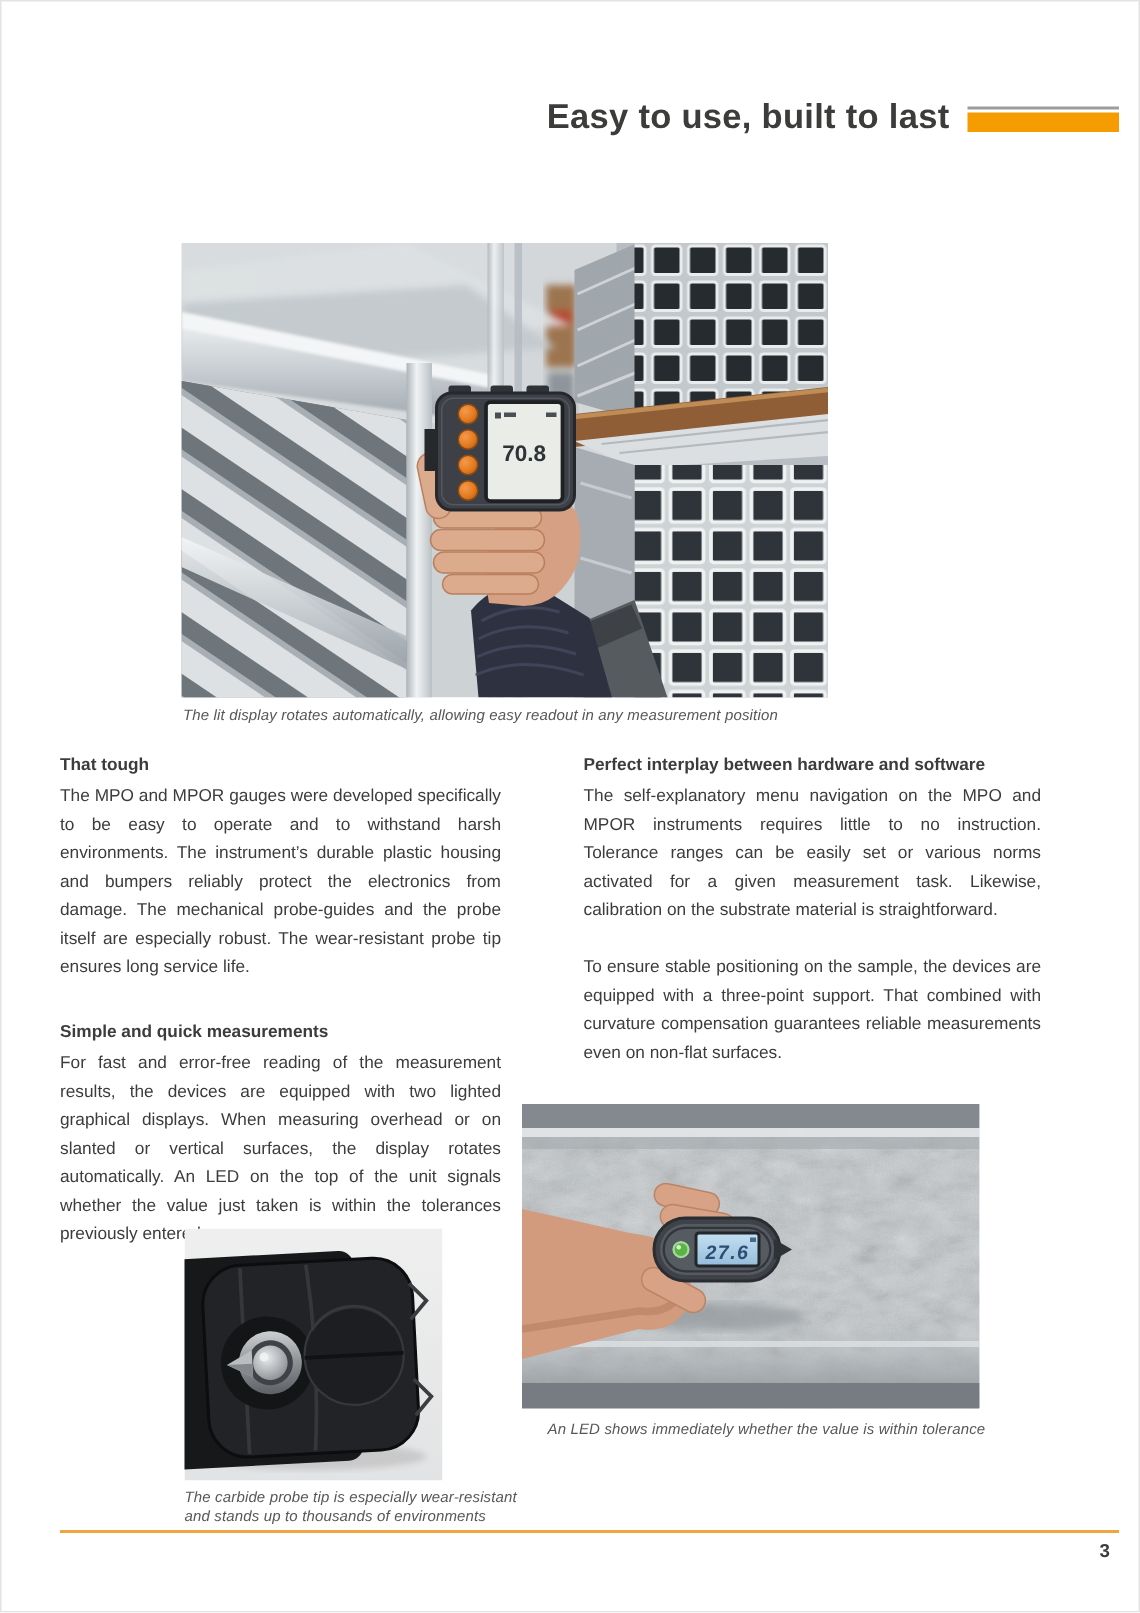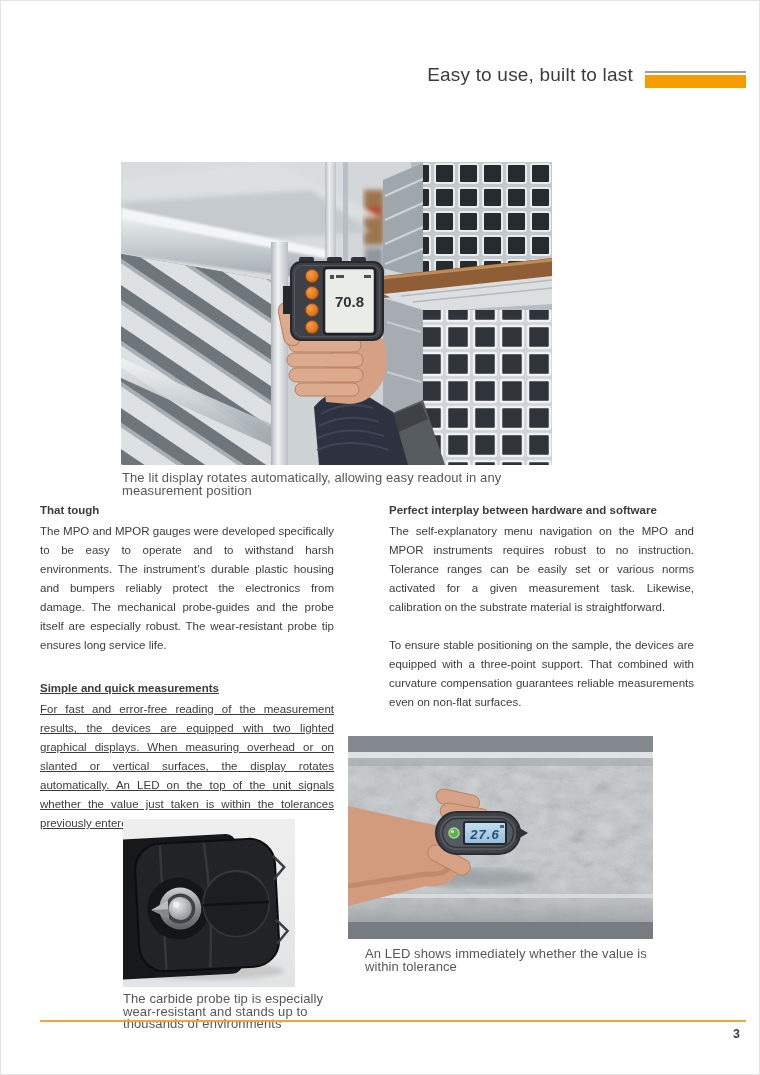--- a/index.html
+++ b/index.html
@@ -11,45 +11,45 @@
   }
   *{margin:0;padding:0;box-sizing:border-box;}
   html,body{background:#fff;}
   body{font-family:"Liberation Sans",sans-serif;color:var(--text-dark);}
   .page{
     position:relative;width:760px;height:1075px;background:#fff;
     box-shadow:inset 0 0 0 1px #e3e3e3;overflow:hidden;
   }
   
   .header-title{
-    position:absolute;top:64px;right:127px;font-size:19px;letter-spacing:.2px;
-    color:var(--text-dark);white-space:nowrap;
+    position:absolute;top:64px;right:127px;font-size:23px;letter-spacing:.2px;
+    color:var(--text-dark);white-space:nowrap;font-weight:bold;
   }
   .header-rule-gray{position:absolute;top:71px;right:14px;width:101px;height:2px;background:var(--header-rule-gray);}
   .header-bar-orange{position:absolute;top:75px;right:14px;width:101px;height:13px;background:var(--accent-orange);}
   
   .photo{position:absolute;display:block;}
   #main-photo{left:121px;top:162px;}
   #probe-photo{left:123px;top:819px;}
   #led-photo{left:348px;top:736px;}
   
   .caption{
-    position:absolute;font-size:13px;color:var(--caption-gray);
+    position:absolute;font-size:10px;font-style:italic;color:var(--caption-gray);
     line-height:12.5px;letter-spacing:.1px;
   }
   #main-caption{left:122px;top:472px;width:440px;}
   #probe-caption{left:123px;top:993px;width:228px;}
   #led-caption{left:365px;top:948px;width:305px;}
   
   .col{position:absolute;top:503px;}
   #col-left{left:40px;width:294px;}
   #col-right{left:348px;width:305px;margin-left:41px;}
   .sec-heading{font-size:11.5px;font-weight:bold;line-height:14px;margin-bottom:5px;color:var(--text-dark);}
   .sec-body{font-size:11.5px;line-height:19px;text-align:justify;color:var(--text-dark);}
-  .sec + .sec{margin-top:26px;text-decoration:underline;}
+  .sec + .sec{margin-top:26px;}
   .para-gap{margin-top:19px;}
   
   .footer-rule{position:absolute;left:40px;top:1020px;width:706px;height:2px;background:var(--footer-rule-orange);}
   .page-number{position:absolute;top:1027px;right:20px;font-size:12.5px;font-weight:bold;color:var(--text-dark);}
   svg text{font-family:"Liberation Sans",sans-serif;}
 </style>
 </head>
 <body>
 
 <div class="page">
@@ -203,21 +203,21 @@
     </div>
     <div class="sec">
       <div class="sec-heading">Simple and quick measurements</div>
       <div class="sec-body">For fast and error-free reading of the measurement results, the devices are equipped with two lighted graphical displays. When measuring overhead or on slanted or vertical surfaces, the display rotates automatically. An LED on the top of the unit signals whether the value just taken is within the tolerances previously entered.</div>
     </div>
   </div>
 
   <div id="col-right" class="col">
     <div class="sec">
       <div class="sec-heading">Perfect interplay between hardware and software</div>
-      <div class="sec-body">The self-explanatory menu navigation on the MPO and MPOR instruments requires robust to no instruction. Tolerance ranges can be easily set or various norms activated for a given measurement task. Likewise, calibration on the substrate material is straightforward.</div>
+      <div class="sec-body">The self-explanatory menu navigation on the MPO and MPOR instruments requires little to no instruction. Tolerance ranges can be easily set or various norms activated for a given measurement task. Likewise, calibration on the substrate material is straightforward.</div>
       <div class="sec-body para-gap">To ensure stable positioning on the sample, the devices are equipped with a three-point support. That combined with curvature compensation guarantees reliable measurements even on non-flat surfaces.</div>
     </div>
   </div>
 
   <svg id="probe-photo" class="photo" width="172" height="168" viewBox="0 0 172 168" role="img">
     <defs>
       <linearGradient id="pBg" x1="0" y1="0" x2="0" y2="1">
         <stop offset="0" stop-color="#efefef"></stop>
           <stop offset="1" stop-color="#e2e3e4"></stop>
       </linearGradient>

